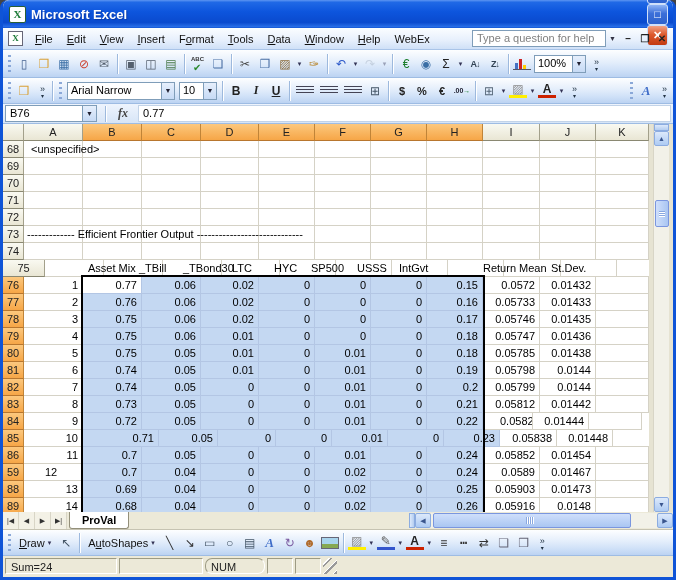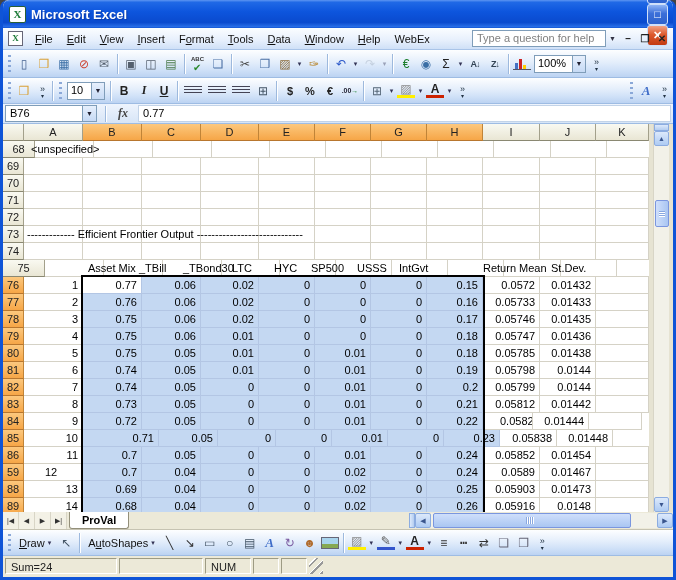--- a/index.html
+++ b/index.html
@@ -216,20 +216,24 @@
 
   <div class="toolbar fmt">
     <span id="fmt-left" style="display:flex;align-items:center;">
         <span class="tgrip"></span>
         <span class="ticon" style="color: rgb(217, 163, 60);">❒</span>
         <span class="tchev">»<i>▾</i></span>
       </span>
     <span class="tsep"></span>
     <span id="fmt-items" style="display:flex;align-items:center;">
         <span class="tgrip"></span>
+        <span class="combo" style="width: 108px;">
+          <span class="cval">Arial Narrow</span>
+          <span class="cbtn">▼</span>
+        </span>
         <span class="combo" style="width: 38px;">
           <span class="cval">10</span>
           <span class="cbtn">▼</span>
         </span>
         <span class="tsep"></span>
         <span class="ticon ic-bold">B</span>
         <span class="ticon ic-italic">I</span>
         <span class="ticon ic-underline">U</span>
         <span class="tsep"></span>
         <span class="ticon ic-align"></span>
@@ -276,21 +280,21 @@
           <div class="hcell selh" style="width: 58px;">D</div>
           <div class="hcell selh" style="width: 56px;">E</div>
           <div class="hcell selh" style="width: 56px;">F</div>
           <div class="hcell selh" style="width: 56px;">G</div>
           <div class="hcell selh" style="width: 56px;">H</div>
           <div class="hcell" style="width: 57px;">I</div>
           <div class="hcell" style="width: 56px;">J</div>
           <div class="hcell" style="width: 53px;">K</div>
         </div>
         <div class="grow">
-          <div class="hcell" style="width: 32px;">68</div>
+          <div class="hcell" style="width: 21px;">68</div>
           <div class="cell" style="width: 59px;"></div>
           <div class="cell" style="width: 59px;"></div>
           <div class="cell" style="width: 59px;"></div>
           <div class="cell" style="width: 58px;"></div>
           <div class="cell" style="width: 56px;"></div>
           <div class="cell" style="width: 56px;"></div>
           <div class="cell" style="width: 56px;"></div>
           <div class="cell" style="width: 56px;"></div>
           <div class="cell" style="width: 57px;"></div>
           <div class="cell" style="width: 56px;"></div>
@@ -659,19 +663,19 @@
         <span class="ticon" style="color: rgb(51, 51, 51);">⇄</span>
         <span class="ticon" style="color: rgb(102, 102, 119);">❏</span>
         <span class="ticon" style="color: rgb(102, 102, 119);">❒</span>
         <span class="tchev">»<i>▾</i></span>
       </span>
     </div>
 
   <div class="statusbar">
     <span class="sec" style="width:112px;">Sum=24</span>
     <span class="sec" style="width:84px;"></span>
-    <span class="sec" style="width:46px;">NUM</span>
+    <span class="sec" style="width:60px;border-radius:7px;">NUM</span>
     <span class="sec" style="width:26px;"></span>
     <span class="sec" style="width:26px;"></span>
     <span class="grip"></span>
   </div>
 
 </div>
 
 </body></html>

